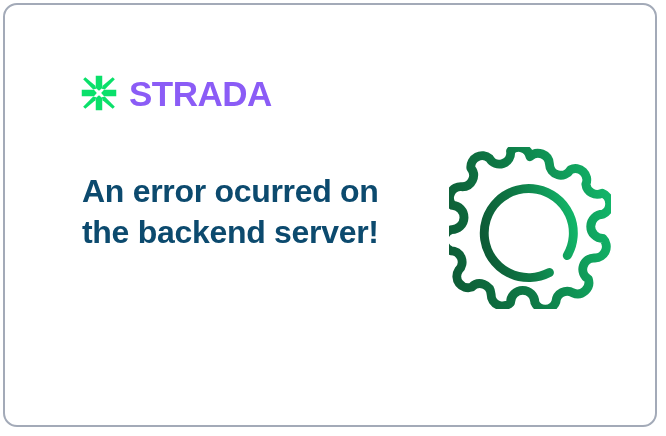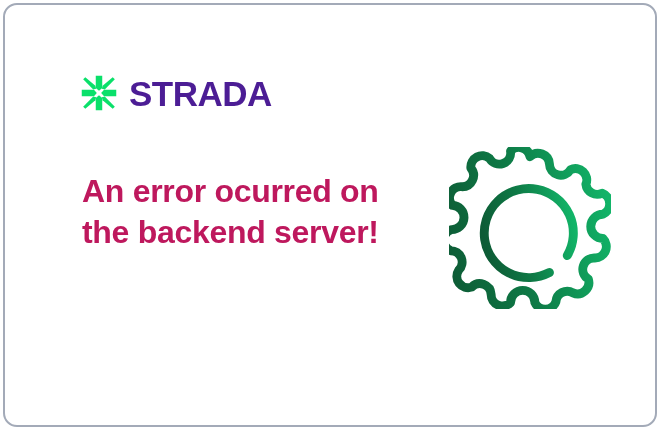--- a/index.html
+++ b/index.html
@@ -41,38 +41,38 @@
     width: 36px;
     height: 36px;
     display: block;
     flex: 0 0 auto;
   }
   .brand-word {
     font-family: "Liberation Sans", sans-serif;
     font-size: 35px;
     font-weight: bold;
     letter-spacing: -0.5px;
-    color: #4c1d95;
+    color: #8b5cf6;
     line-height: 1;
     white-space: nowrap;
   }
 
   
   .message {
     position: absolute;
     left: 77px;
     top: 166px;
     width: 300px;
     margin: 0;
     font-family: "Liberation Sans", sans-serif;
     font-size: 32px;
     font-weight: bold;
     line-height: 41px;
     letter-spacing: -0.3px;
-    color: #be185d;
+    color: #0c4a6e;
   }
 
   
   .spinner {
     position: absolute;
     left: 444px;
     top: 142px;
     width: 162px;
     height: 162px;
   }

